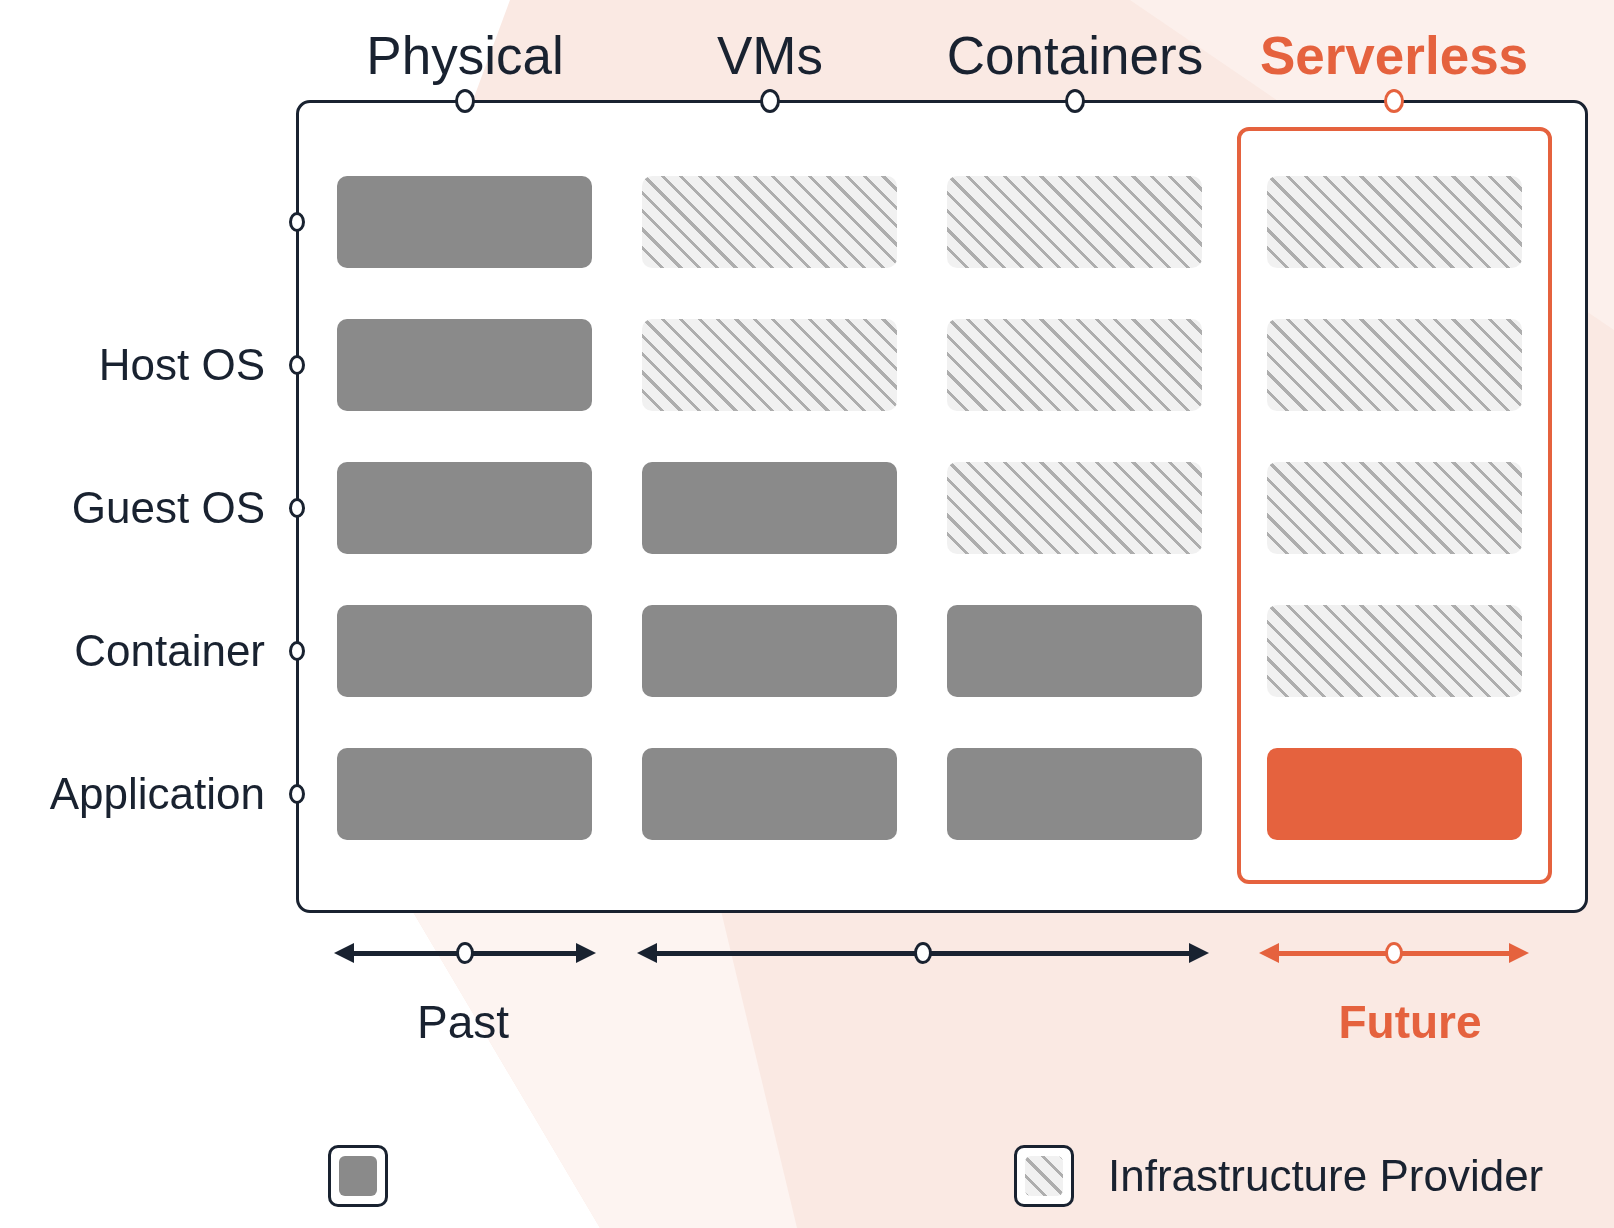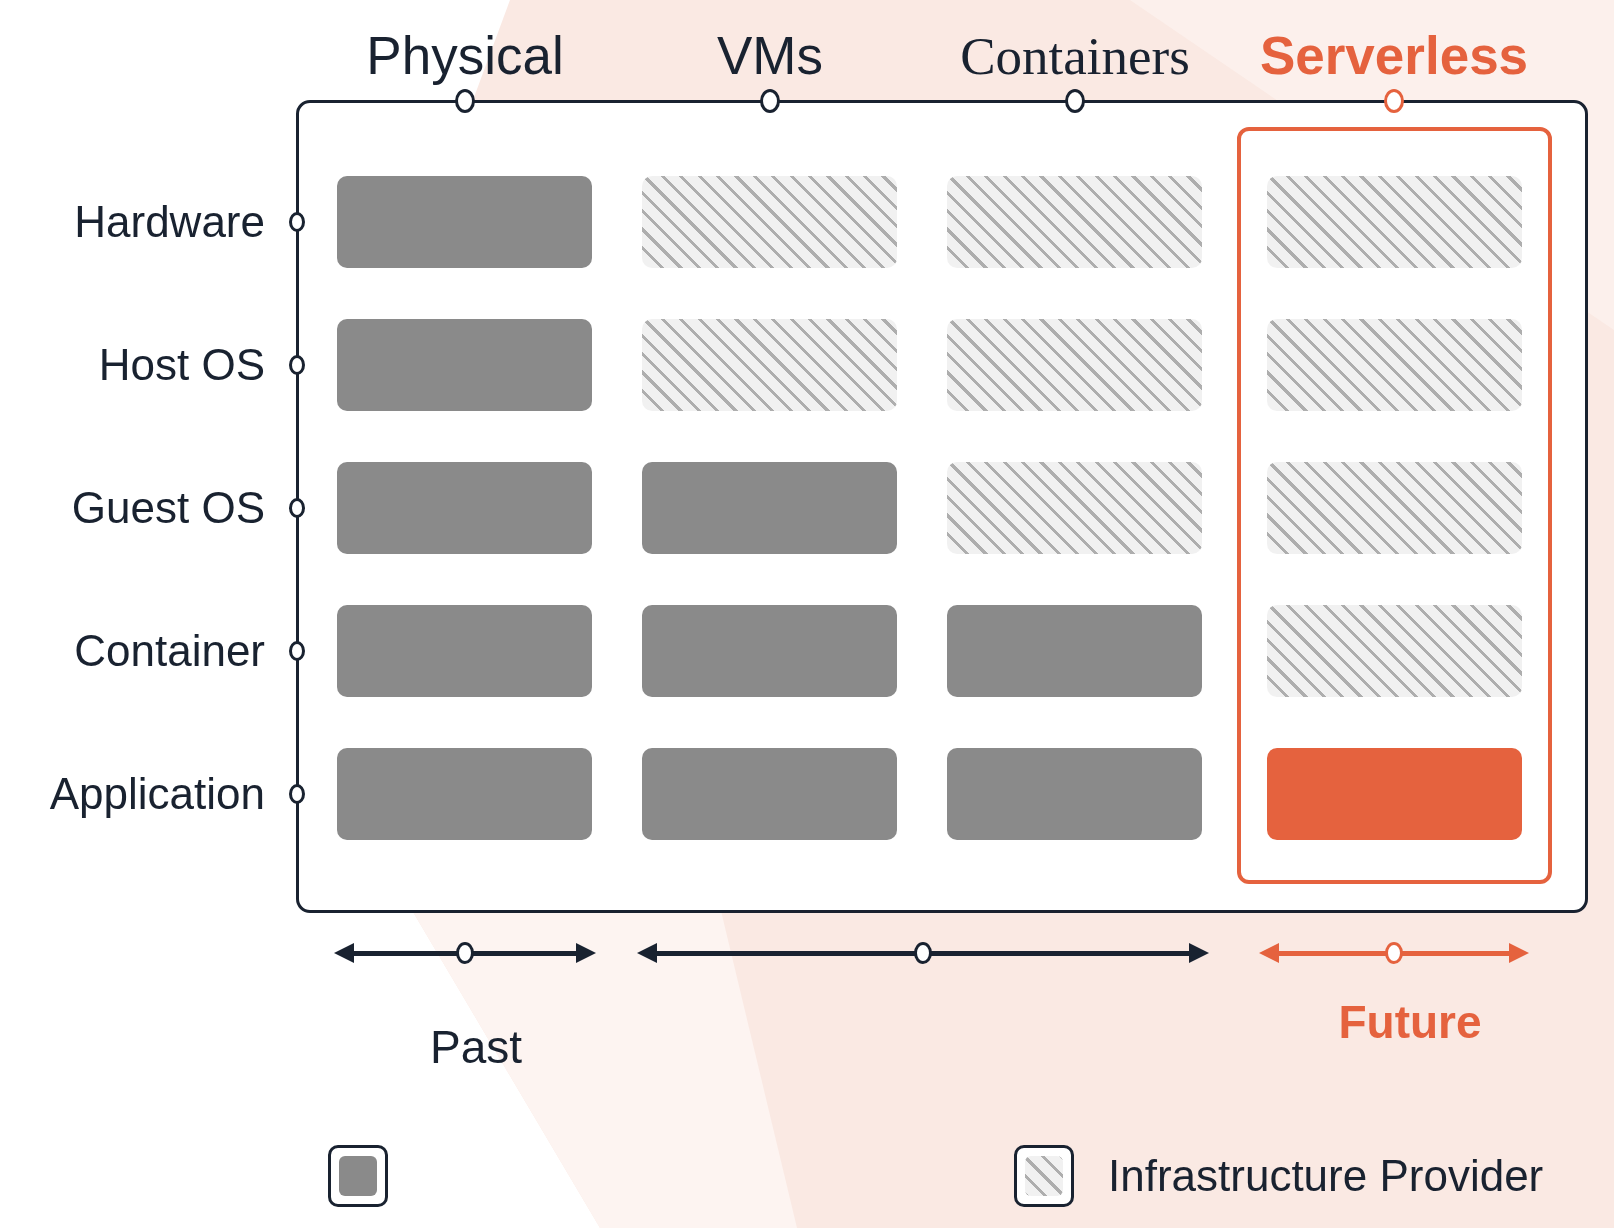--- a/index.html
+++ b/index.html
@@ -109,29 +109,28 @@
 <div class="bg bg-band"></div>
 <div class="bg bg-top"></div>
 
 <div class="stage">
 
   <div class="main-box"></div>
   <div class="serverless-box"></div>
 
   <div class="col-header" style="left:305px;">Physical</div>
   <div class="col-header" style="left:610px;">VMs</div>
-  <div class="col-header" style="left:915px;font-family:Liberation Serif, serif;">Containers</div>
+  <div class="col-header" style="left:915px;">Containers</div>
   <div class="col-header hl" style="left:1234px;">Serverless</div>
 
   <div class="node top" style="left:455px;top:89px;"></div>
   <div class="node top" style="left:760px;top:89px;"></div>
   <div class="node top" style="left:1065px;top:89px;"></div>
   <div class="node top hl" style="left:1384px;top:89px;"></div>
 
-  <div class="row-label" style="top:192px;">Hardware</div>
   <div class="row-label" style="top:335px;">Host OS</div>
   <div class="row-label" style="top:478px;padding-left:15px;">Guest OS</div>
   <div class="row-label" style="top:621px;">Container</div>
   <div class="row-label" style="top:764px;">Application</div>
 
   <div class="node left" style="left:289px;top:212px;"></div>
   <div class="node left" style="left:289px;top:355px;"></div>
   <div class="node left" style="left:289px;top:498px;"></div>
   <div class="node left" style="left:289px;top:641px;"></div>
   <div class="node left" style="left:289px;top:784px;"></div>
@@ -171,21 +170,21 @@
     <div class="head e"></div>
     <div class="mid"></div>
   </div>
   <div class="arrow hl" style="left:1259px;width:270px;">
     <div class="shaft"></div>
     <div class="head w"></div>
     <div class="head e"></div>
     <div class="mid"></div>
   </div>
 
-  <div class="tl-label" style="left:276px;margin-top:25px;">Past</div>
+  <div class="tl-label" style="left:263px;">Past</div>
   <div class="tl-label hl" style="left:1210px;">Future</div>
 
   <div class="legend-swatch" style="left:328px;">
     <div class="inner owner"></div>
   </div>
 
   <div class="legend-swatch" style="left:1014px;">
     <div class="inner provider"></div>
   </div>
   <div class="legend-label" style="left:1108px;">Infrastructure Provider</div>

